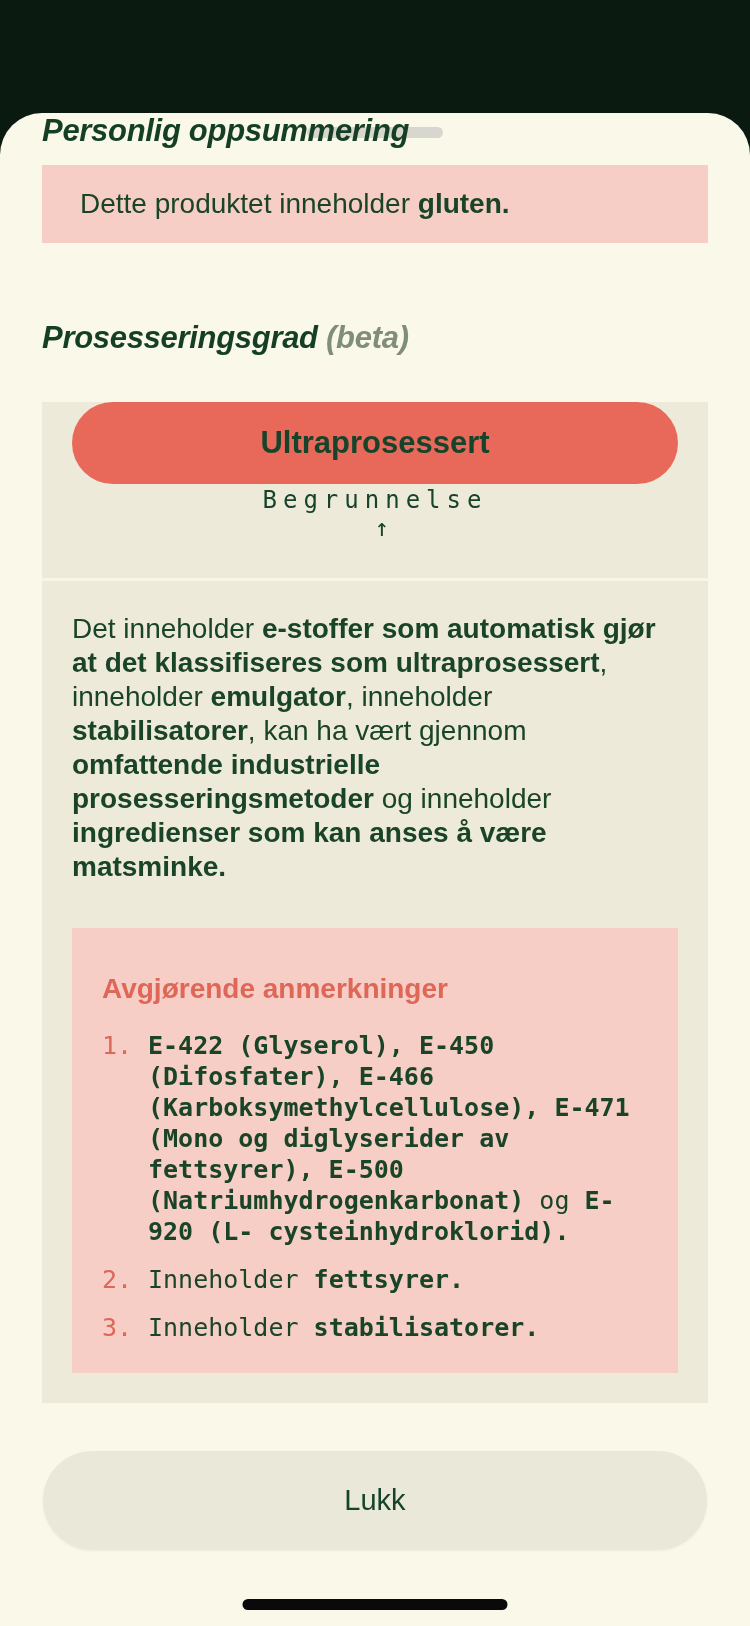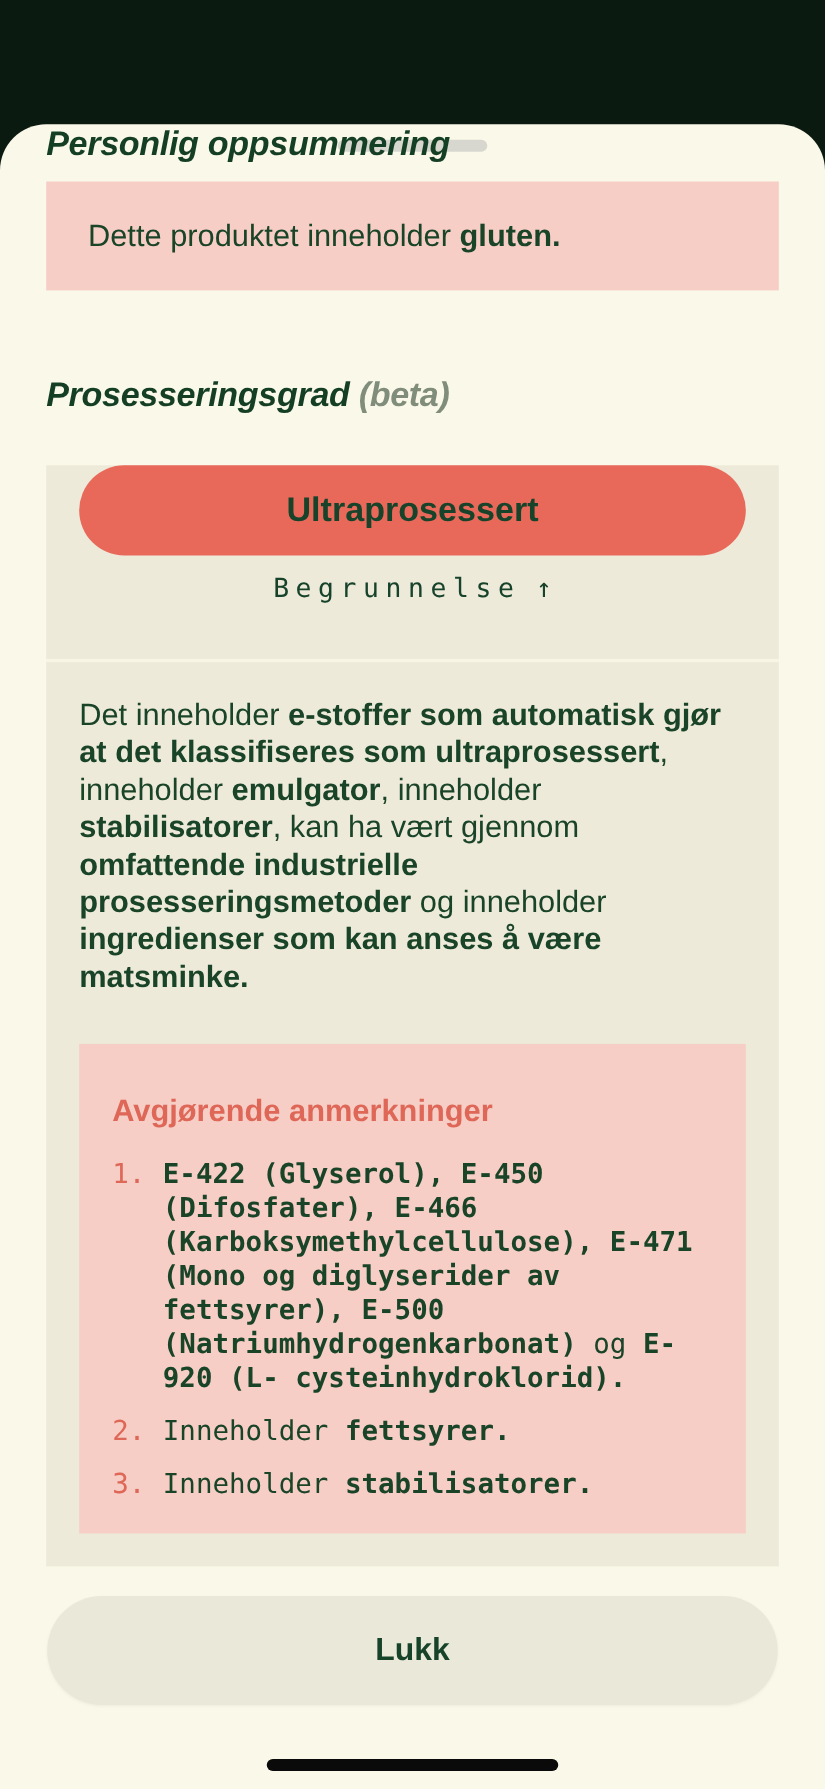--- a/index.html
+++ b/index.html
@@ -24,39 +24,39 @@
     overflow:hidden;padding:0 42px;
   }
   .section-title{
     margin:0;font-size:31px;line-height:36px;font-weight:bold;font-style:italic;
     color:#143F25;letter-spacing:-0.3px;
   }
   .title-1{}
   .title-2{margin-top:77px;}
   .beta{color:#808D7A;font-weight:600;}
   .alert-box{
-    margin-top:16px;height:99px;background:#F6CEC6;
+    margin-top:16px;height:78px;background:#F6CEC6;
     display:flex;align-items:center;padding:0 38px;
     font-size:28px;line-height:34px;
   }
   .b{font-weight:bold;}
   .card{
     margin-top:26px;background:#EDEADA;padding:0 30px 30px 30px;
   }
   .pill-button{
     margin-top:46px;height:82px;border-radius:41px;background:#E8695A;
     display:flex;align-items:center;justify-content:center;
     font-size:31px;font-weight:bold;color:#17432A;
   }
   .reason-toggle{
     margin-top:8px;height:44px;width:100%;
     display:flex;align-items:center;justify-content:center;
     background:none;border:none;cursor:pointer;
     font-family:"DejaVu Sans Mono",monospace;
-    font-size:24px;color:#17432A;letter-spacing:6px;
+    font-size:24px;color:#17432A;letter-spacing:6px;flex-direction:column;
   }
   .reason-toggle .arrow{margin-left:14px;letter-spacing:0;}
   .divider{
     height:3px;background:#F8F5E5;margin:42px -30px 0 -30px;
   }
   .body{
     margin:0;font-size:28px;line-height:34px;color:#1A4428;
   }
   .para-1{margin-top:19px;}
   .para-2{margin-top:31px;}
@@ -75,21 +75,21 @@
   .note-item:first-child{margin-top:0;}
   .note-item .num{flex:none;width:46px;color:#DE6758;}
   .note-item .txt{flex:1;}
   .footer{
     position:absolute;left:0;right:0;bottom:0;height:179px;background:#FAF8E8;
   }
   .close-button{
     position:absolute;top:4px;left:43px;right:43px;height:99px;
     border:none;border-radius:50px;background:#EAE9D9;cursor:pointer;
     font-family:"Liberation Sans",sans-serif;
-    font-size:29px;font-weight:700;color:#17432A;
+    font-size:29px;font-weight:400;color:#17432A;
     box-shadow:0 1px 3px rgba(0,0,0,0.05);
   }
   .home-indicator{
     position:absolute;bottom:16px;left:50%;transform:translateX(-50%);
     width:265px;height:11px;border-radius:6px;background:#0A0A0A;
   }
 </style>
 </head>
 <body>
 

